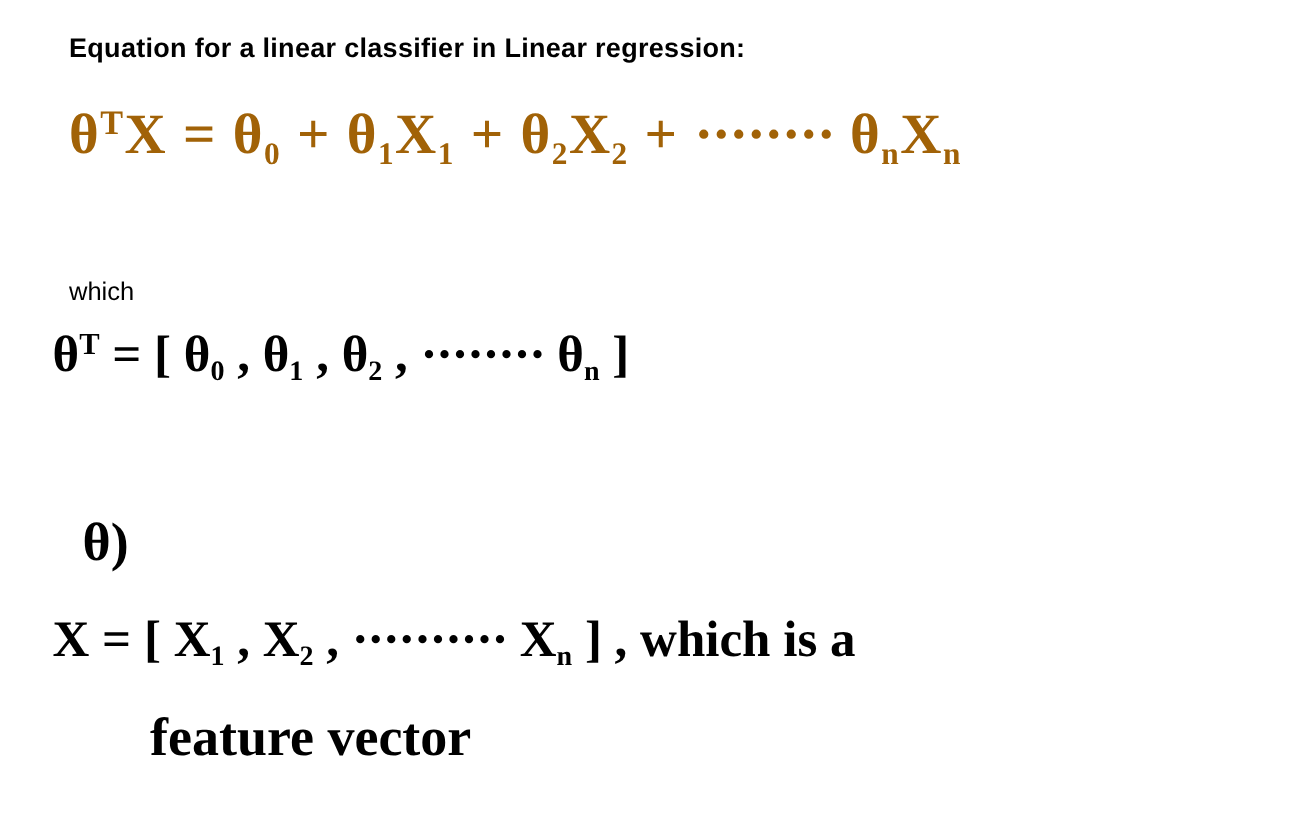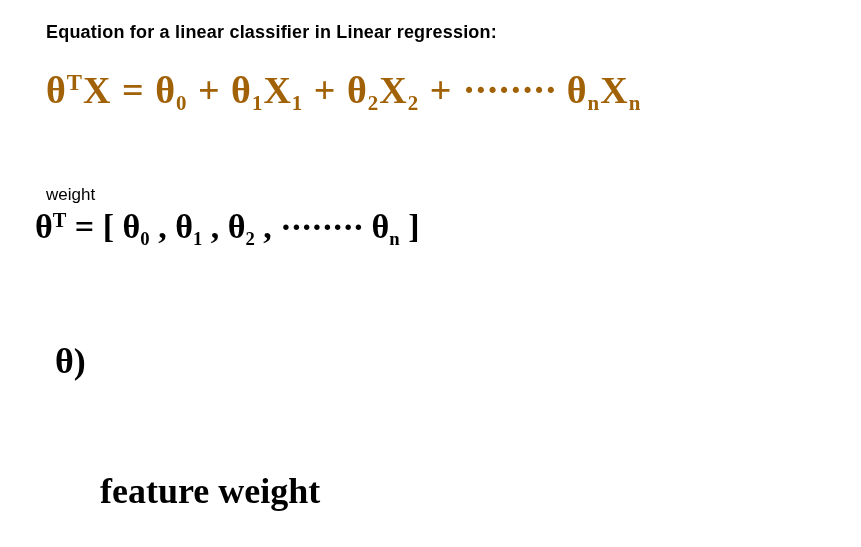--- a/index.html
+++ b/index.html
@@ -52,21 +52,21 @@
   }
   .hand {
     font-family: "Segoe Script", "Brush Script MT", "Comic Sans MS", cursive;
     font-weight: 700;
     color: #000;
     position: absolute;
     white-space: nowrap;
   }
   .theta-row {
     left: 35px;
-    top: 208px;
+    top: 218px;
     font-size: 34px;
   }
   .note1 {
     left: 35px;
     top: 280px;
     font-size: 34px;
   }
   .note2 {
     left: 55px;
     top: 340px;
@@ -96,23 +96,24 @@
 </style>
 </head>
 <body>
 
 <div class="page">
 
   <div class="title">Equation for a linear classifier in Linear regression:</div>
 
   <div class="red-eq">θ<sup>T</sup>X = θ<sub>0</sub> + θ<sub>1</sub>X<sub>1</sub> + θ<sub>2</sub>X<sub>2</sub> + <span class="dots">········</span> θ<sub>n</sub>X<sub>n</sub></div>
 
-  <div class="where-lbl">weight</div>
+  <div class="where-lbl">which</div>
 
   <div class="hand theta-row">θ<sup>T</sup> = [ θ<sub>0</sub> , θ<sub>1</sub> , θ<sub>2</sub> , <span class="dots">········</span> θ<sub>n</sub> ]</div>
 
 
   <div class="hand note2">θ)</div>
 
+  <div class="hand x-row">X = [ X<sub>1</sub> , X<sub>2</sub> , <span class="dots">··········</span> X<sub>n</sub> ] , which is a</div>
 
-  <div class="hand x-row2">feature weight</div>
+  <div class="hand x-row2">feature vector</div>
 
 </div>
 
 </body></html>

